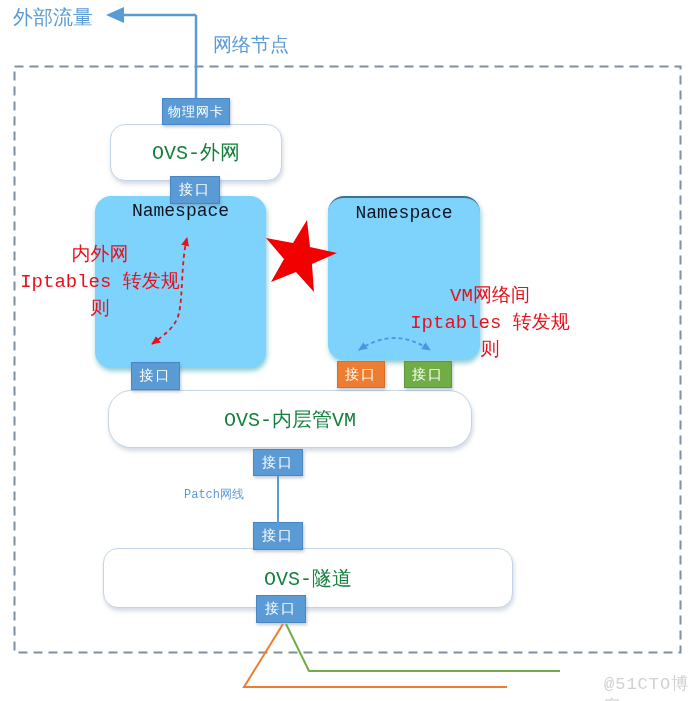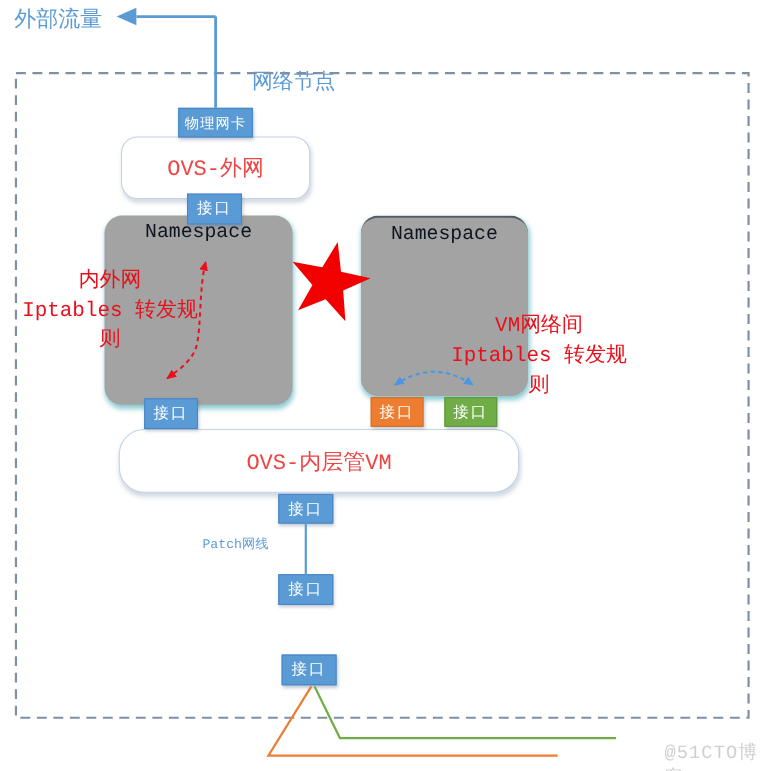--- a/index.html
+++ b/index.html
@@ -16,43 +16,43 @@
     box-shadow:1px 2px 3px rgba(100,120,145,.4);
     z-index:5;box-sizing:border-box;text-align:right;
   }
   .orange-tag{background:#ED7D31;border-color:#D86E27;}
   .green-tag{background:#70AD47;border-color:#5E9639;}
   
   .white-node{
     background:#ffffff;border:1.5px solid #C3D4E7;border-radius:15px;
     box-shadow:1px 3px 4px rgba(130,150,175,.35);
     display:flex;align-items:center;justify-content:center;
-    font-size:20px;color:#ef4444;z-index:2;box-sizing:border-box;
+    font-size:20px;color:#15803d;z-index:2;box-sizing:border-box;
   }
   
   .cyan-box{
-    background:#a3a3a3;border-radius:16px;
+    background:#7dd3fc;border-radius:16px;
     box-shadow:1px 3px 5px rgba(0,140,155,.45);
     display:flex;align-items:flex-start;justify-content:center;
     font-size:18px;color:#0d1420;padding-top:5px;z-index:3;box-sizing:border-box;
   }
   .cyan-box.dark-top{border-top:2px solid rgba(15,35,55,.55);}
   .blue-text{color:#5B9BD5;font-size:19px;z-index:4;}
   .red-text{color:#E8101C;font-size:19px;font-weight:500;text-align:center;z-index:6;line-height:27px;}
   .watermark{color:#D0D0D0;font-size:17px;z-index:4;letter-spacing:1px;}
   svg.overlay{position:absolute;left:0;top:0;z-index:8;pointer-events:none;}
 </style>
 </head>
 <body>
 
 <div id="canvas">
 
   <div class="abs blue-text" style="left:13px;top:4px;font-size:20px;">外部流量</div>
 
-  <div class="abs blue-text" style="left:229px;top:32px;margin-top:29px;">网络节点</div>
+  <div class="abs blue-text" style="left:213px;top:32px;">网络节点</div>
 
   <div class="abs blue-tag" style="left:162px;top:98px;width:68px;height:27px;font-size:13px;letter-spacing:1px;">物理网卡</div>
 
   <div class="abs white-node" style="left:110px;top:124px;width:172px;height:57px;">OVS-外网</div>
 
   <div class="abs blue-tag" style="left:170px;top:176px;width:50px;height:28px;">接口</div>
 
   <div class="abs cyan-box" style="left:95px;top:196px;width:171px;height:172px;">
     <span>Namespace</span>
   </div>
@@ -78,20 +78,21 @@
   <div class="abs blue-tag green-tag" style="left:404px;top:361px;width:48px;height:27px;">接口</div>
 
   <div class="abs white-node" style="left:108px;top:390px;width:364px;height:58px;border-radius:23px;">OVS-内层管VM</div>
 
   <div class="abs blue-tag" style="left:253px;top:449px;width:50px;height:27px;">接口</div>
 
   <div class="abs blue-text" style="left:184px;top:486px;font-size:12px;">Patch网线</div>
 
   <div class="abs blue-tag" style="left:253px;top:522px;width:50px;height:28px;">接口</div>
 
+  <div class="abs white-node" style="left:103px;top:548px;width:410px;height:60px;">OVS-隧道</div>
 
   <div class="abs blue-tag" style="left:256px;top:595px;width:50px;height:28px;">接口</div>
 
   <div class="abs watermark" style="left:604px;top:672px;">@51CTO博客</div>
 
   <svg class="overlay" width="700" height="701" viewBox="0 0 700 701">
     <defs>
       <marker id="arrRed" markerUnits="userSpaceOnUse" markerWidth="10" markerHeight="8" refX="8" refY="4" orient="auto-start-reverse">
         <path d="M0,0 L9,4 L0,8 z" fill="#E8101C"></path>
       </marker>

